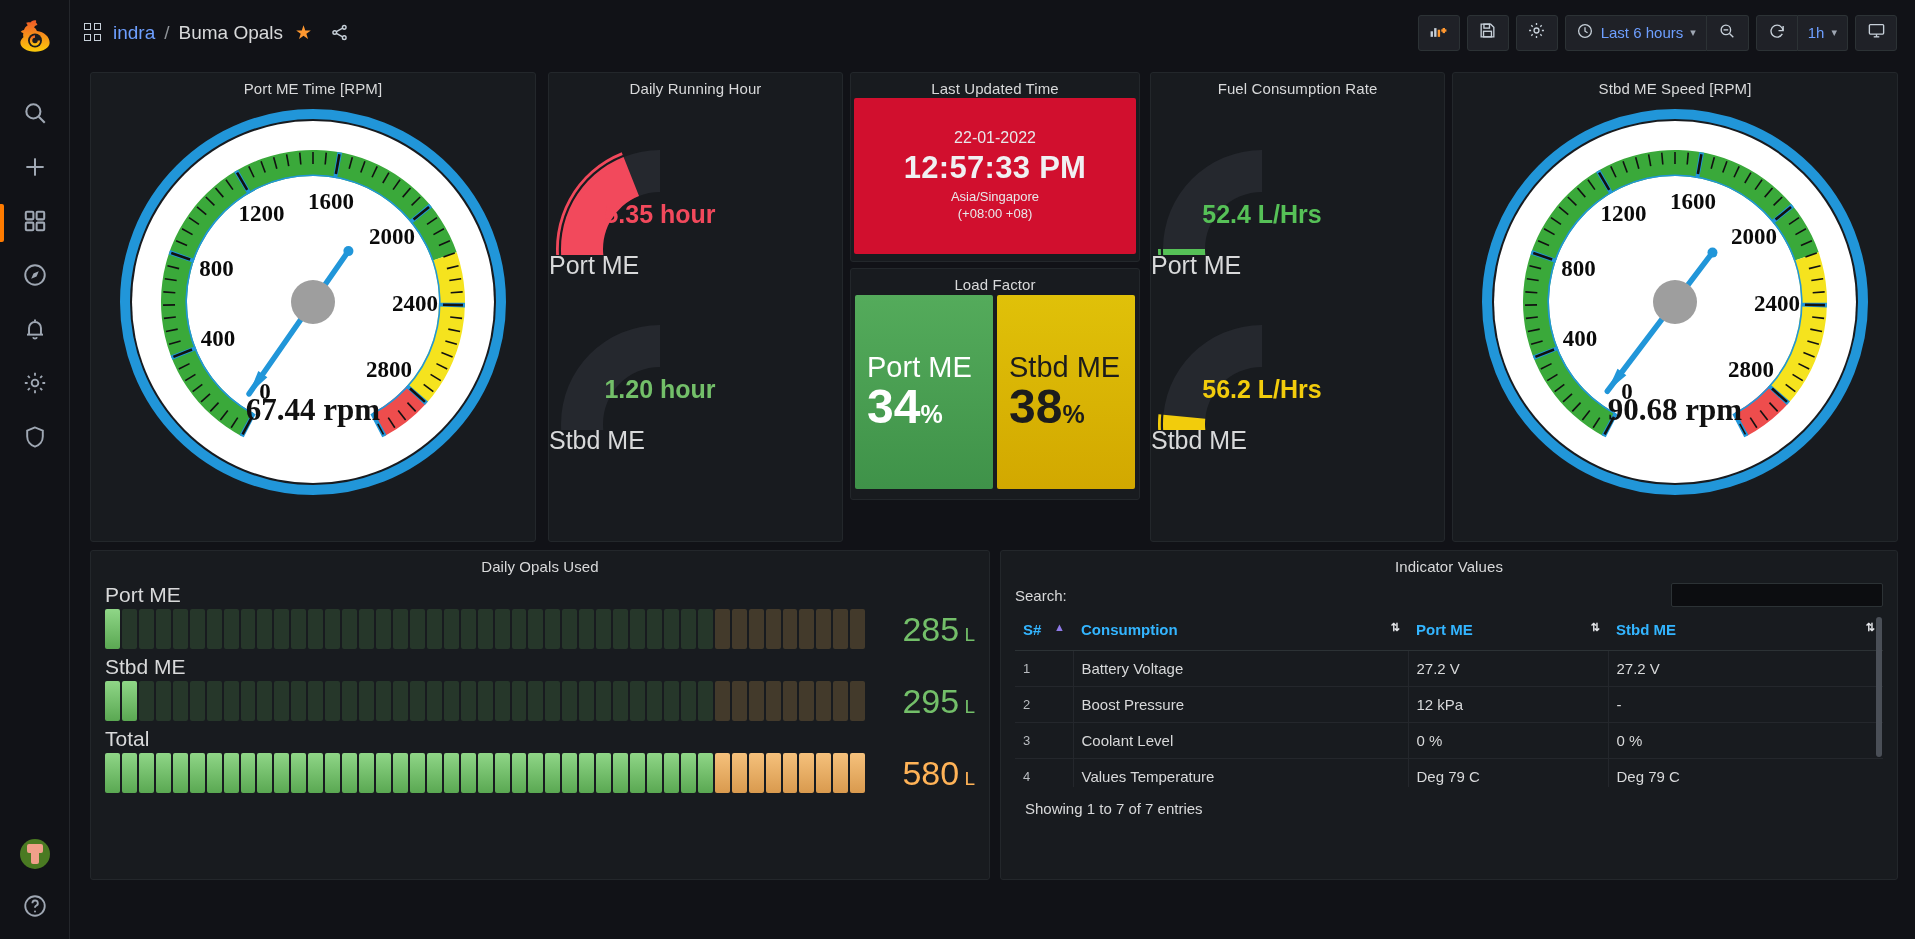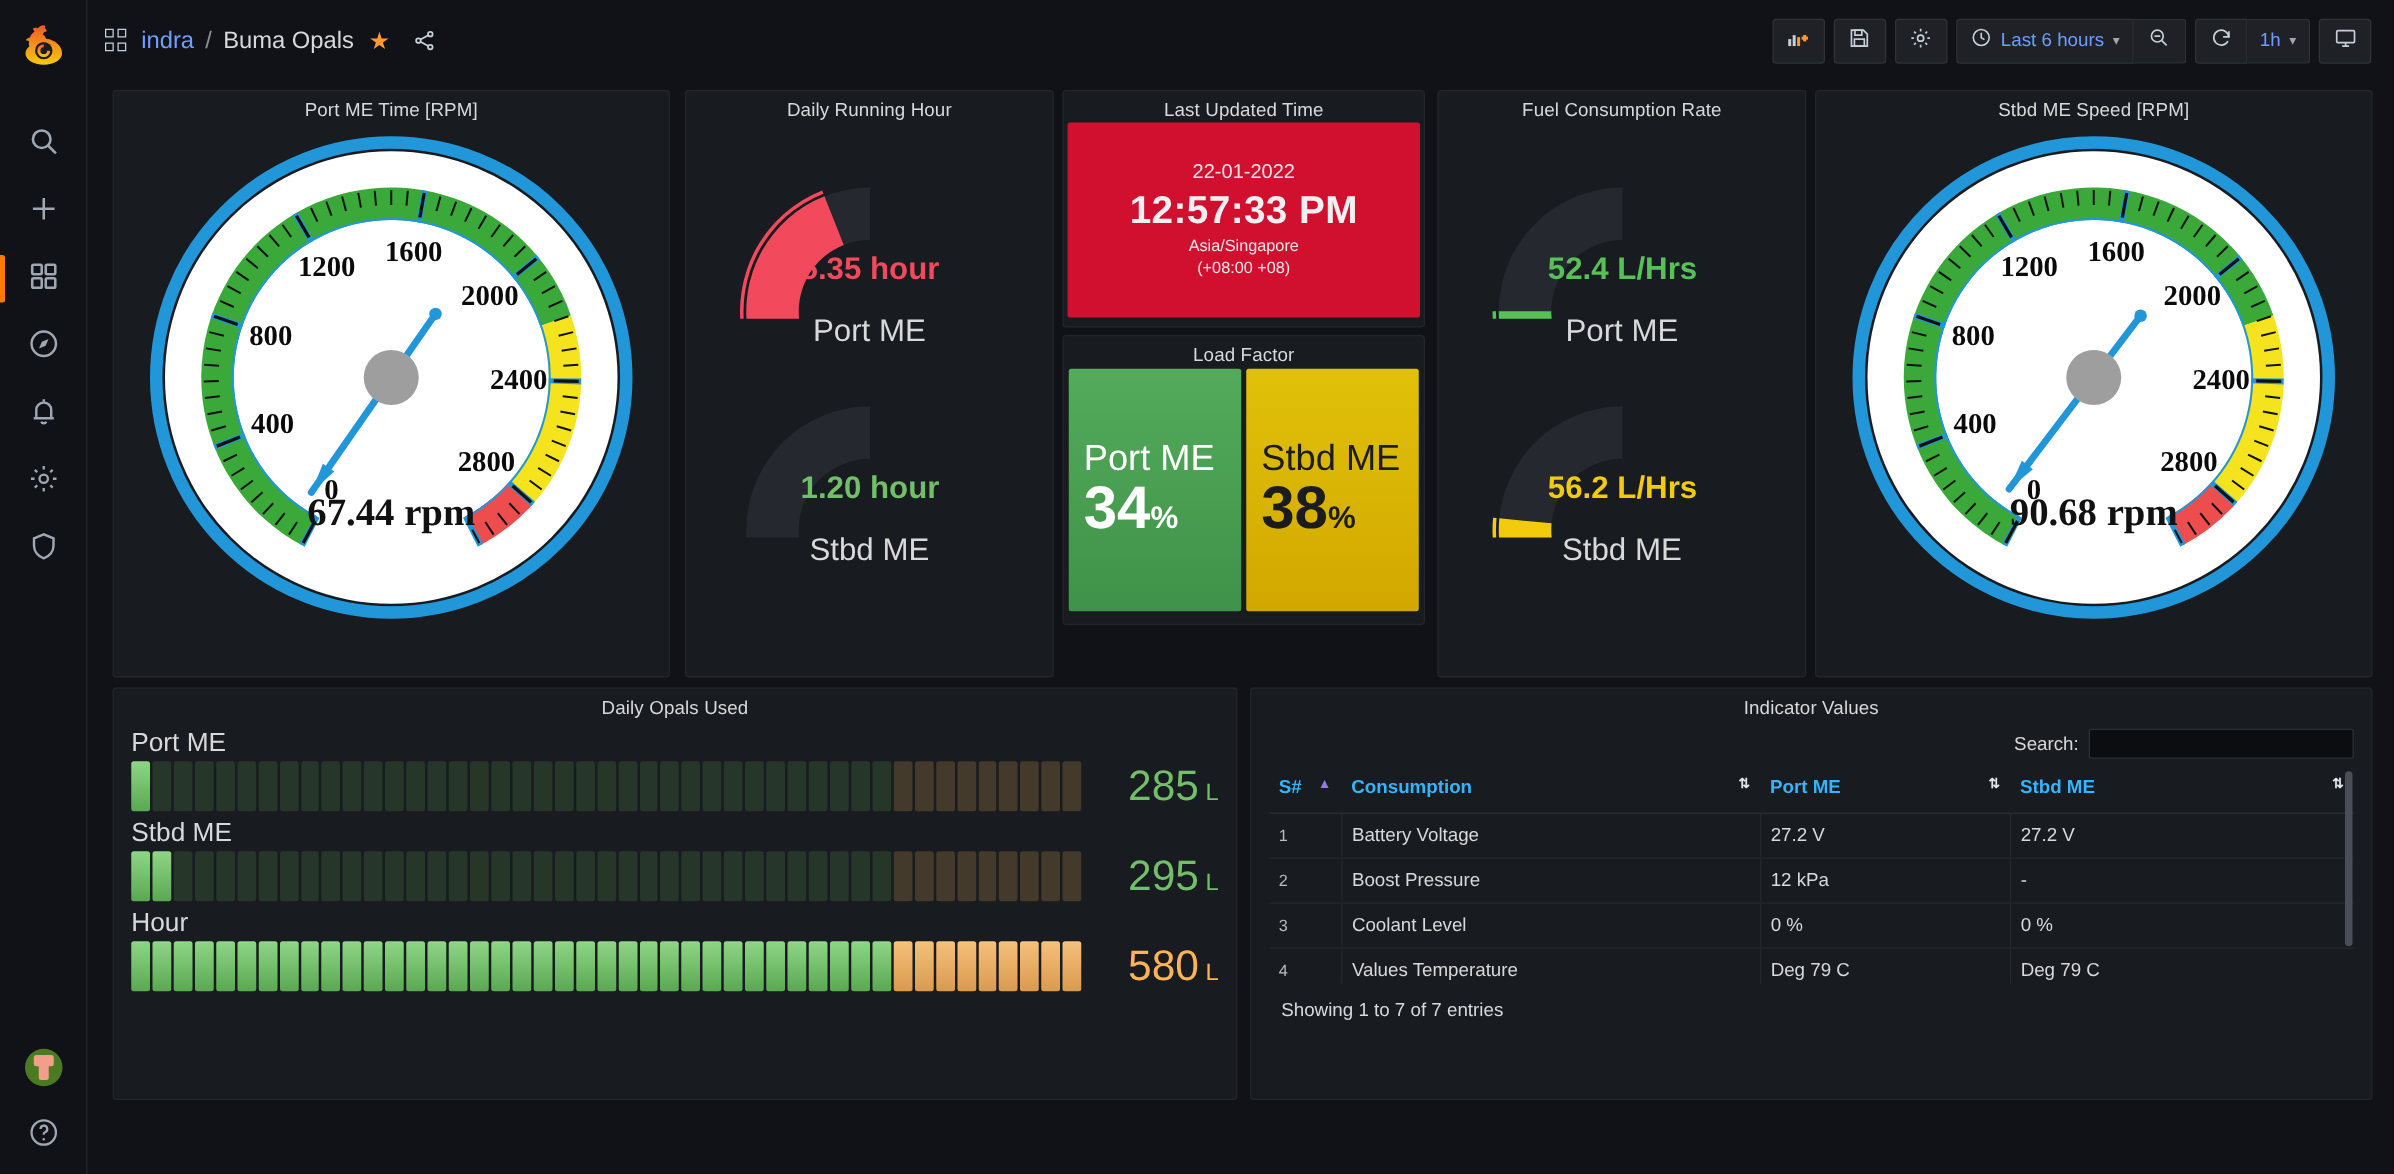--- a/index.html
+++ b/index.html
@@ -71,21 +71,21 @@
   .panel {
     position: absolute; background: #181b1f; border: 1px solid #23272b; border-radius: 3px;
   }
   .panel-title {
     text-align: center; color: #d8d9da; font-size: 15px; font-weight: 500;
     padding-top: 7px; letter-spacing: .1px;
   }
   
   .speedo-wrap { display: flex; justify-content: center; align-items: center; }
   
-  .arcgauge { display: flex; flex-direction: column; align-items: center; }
+  .arcgauge { display: flex; flex-direction: column; }
   .arc-label { font-size: 25px; color: #d8d9da; margin-top: -4px; }
   
   .lf-row { display: flex; gap: 4px; padding: 2px 4px 4px 4px; height: calc(100% - 30px); }
   .lf-cell { flex: 1; border-radius: 2px; display: flex; flex-direction: column;
              justify-content: center; padding-left: 12px; cursor: pointer; }
   .lf-green { background: linear-gradient(180deg, #54ab5b 0%, #3f9249 100%); }
   .lf-gold  { background: linear-gradient(180deg, #e0c109 0%, #d2a800 100%); }
   .lf-name { font-size: 29px; line-height: 1.05; }
   .lf-val  { font-size: 48px; font-weight: 700; line-height: 1.05; }
   .lf-unit { font-size: 25px; font-weight: 700; }
@@ -106,21 +106,21 @@
   .dfu-name { font-size: 21px; color: #d8d9da; margin-bottom: 2px; }
   .dfu-row { display: flex; align-items: center; gap: 18px; }
   .dfu-bar { flex: 1; display: flex; gap: 2px; height: 40px; }
   .cell { flex: 1; border-radius: 2px; }
   .dfu-value { font-size: 34px; width: 92px; text-align: right; white-space: nowrap; }
   .dfu-unit { font-size: 19px; }
   .v-green { color: #73bf69; }
   .v-orange { color: #ffb357; }
   
   .tbl-wrap { padding: 8px 14px 0 14px; }
-  .search-row { display: flex; justify-content: flex-end; align-items: center;
+  .search-row { display: flex; justify-content: space-between; align-items: center;
                 gap: 8px; margin-bottom: 8px; }
   .search-lbl { font-size: 15px; color: #d8d9da; }
   .search-input {
     width: 212px; height: 24px; background: #0c0d10; border: 1px solid #2c3235;
     border-radius: 2px; color: #d8d9da; font-size: 13px; padding: 0 6px;
     font-family: "Liberation Sans", sans-serif;
   }
   table { width: 100%; border-collapse: collapse; }
   thead th {
     color: #33b5ff; font-size: 15px; font-weight: 700; text-align: left;
@@ -708,21 +708,21 @@
             <div class="cell" style="background: rgb(67, 58, 43);"></div>
             <div class="cell" style="background: rgb(67, 58, 43);"></div>
             <div class="cell" style="background: rgb(67, 58, 43);"></div>
             <div class="cell" style="background: rgb(67, 58, 43);"></div>
             <div class="cell" style="background: rgb(67, 58, 43);"></div>
           </div>
           <div class="dfu-value v-green">295<span class="dfu-unit"> L</span></div>
         </div>
       </div>
       <div class="dfu-item">
-        <div class="dfu-name">Hour</div>
+        <div class="dfu-name">Total</div>
         <div class="dfu-row">
           <div class="dfu-bar">
             <div class="cell" style="background: linear-gradient(rgb(143, 214, 135), rgb(90, 168, 82));"></div>
             <div class="cell" style="background: linear-gradient(rgb(143, 214, 135), rgb(90, 168, 82));"></div>
             <div class="cell" style="background: linear-gradient(rgb(143, 214, 135), rgb(90, 168, 82));"></div>
             <div class="cell" style="background: linear-gradient(rgb(143, 214, 135), rgb(90, 168, 82));"></div>
             <div class="cell" style="background: linear-gradient(rgb(143, 214, 135), rgb(90, 168, 82));"></div>
             <div class="cell" style="background: linear-gradient(rgb(143, 214, 135), rgb(90, 168, 82));"></div>
             <div class="cell" style="background: linear-gradient(rgb(143, 214, 135), rgb(90, 168, 82));"></div>
             <div class="cell" style="background: linear-gradient(rgb(143, 214, 135), rgb(90, 168, 82));"></div>

